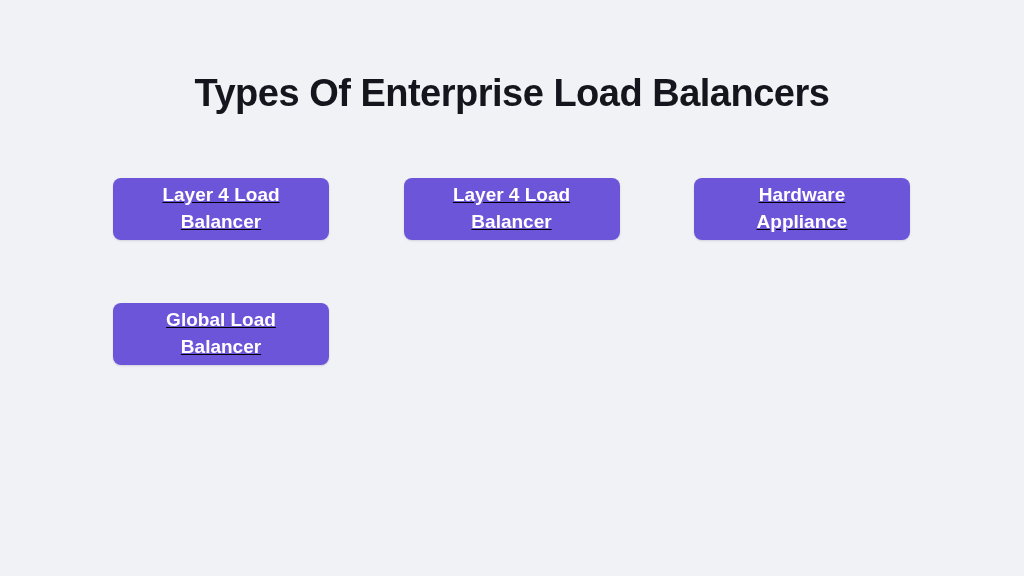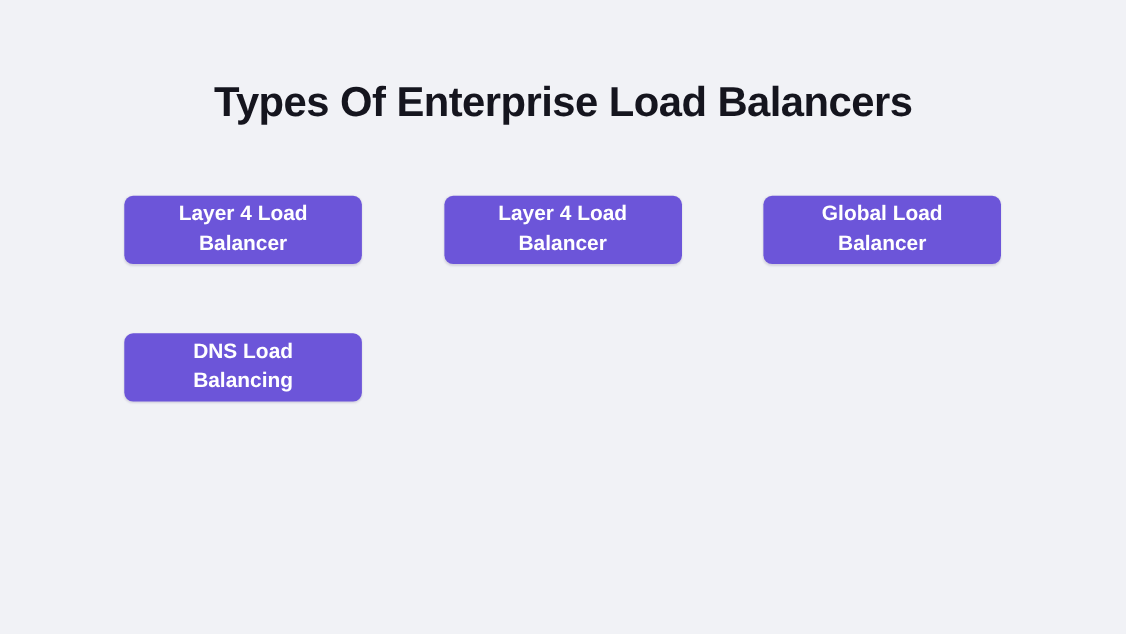--- a/index.html
+++ b/index.html
@@ -28,20 +28,21 @@
   }
   .grid {
     position: absolute;
     left: 113px;
     top: 178px;
     width: 797px;
     display: grid;
     grid-template-columns: 216px 216px 216px;
     justify-content: space-between;
     row-gap: 63px;
+    text-decoration: underline;
   }
   .node {
     height: 62px;
     background: var(--box, #6C55D9);
     border-radius: 8px;
     display: flex;
     align-items: center;
     justify-content: center;
     text-align: center;
     color: var(--boxtext, #FFFFFF);
@@ -55,17 +56,17 @@
 </head>
 <body style="--bg: #F1F2F6; --box: #6C55D9; --boxtext: #FFFFFF; --title: #15151E;">
 
 <h1 class="title">Types Of Enterprise Load Balancers</h1>
 
 <div class="grid">
   <div class="node">Layer 4 Load
 Balancer</div>
   <div class="node">Layer 4 Load
 Balancer</div>
+  <div class="node">Hardware
+Appliance</div>
   <div class="node">Global Load
 Balancer</div>
-  <div class="node">DNS Load
-Balancing</div>
 </div>
 
 </body></html>

